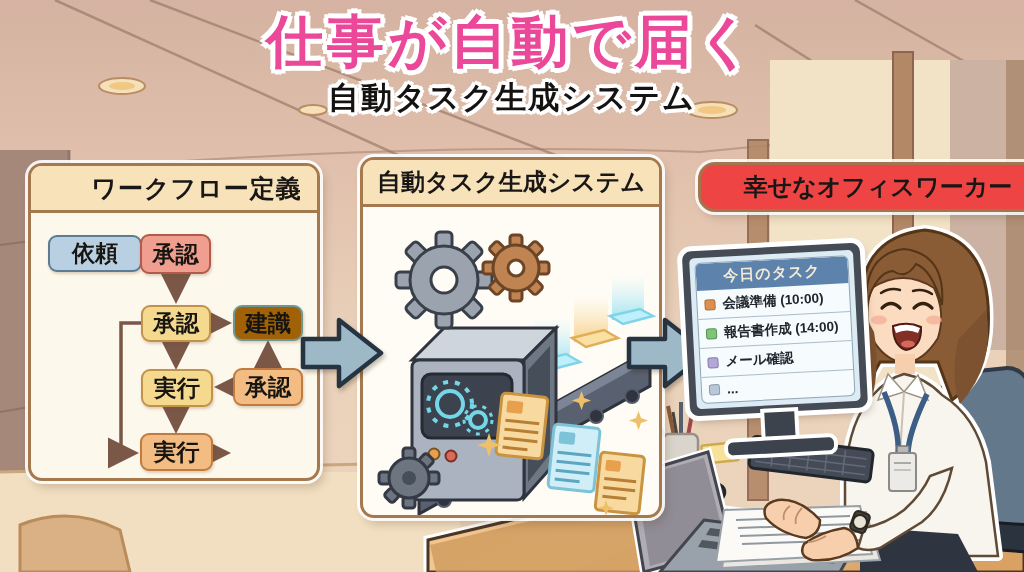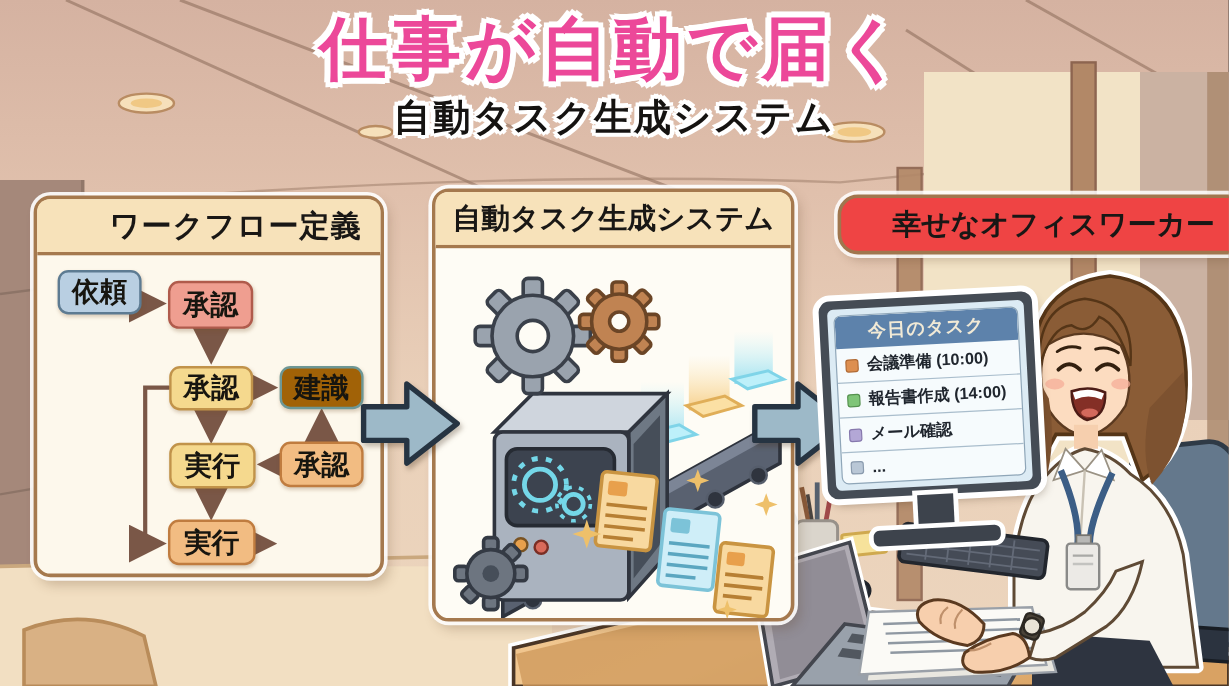--- a/index.html
+++ b/index.html
@@ -277,21 +277,21 @@
           <path d="M145,109 V131"></path>
           <path d="M181,157 H194"></path>
           <path d="M145,177 V197"></path>
           <path d="M200,221 H190"></path>
           <path d="M237,199 V181"></path>
           <path d="M145,242 V261"></path>
           <path d="M183,287 H193"></path>
           <path d="M110,157 H90 V287 H101"></path>
         </g>
       </svg>
-      <div class="fnode n-blue" style="left:17px;top:59px;width:70px;height:37px">依頼</div>
+      <div class="fnode n-blue" style="left:17px;top:69px;width:94px;height:37px">依頼</div>
       <div class="fnode n-salmon" style="left:109px;top:68px;width:71px;height:40px">承認</div>
       <div class="fnode n-yellow" style="left:110px;top:139px;width:70px;height:37px">承認</div>
       <div class="fnode n-teal" style="left:202px;top:139px;width:70px;height:36px">建識</div>
       <div class="fnode n-yellow" style="left:110px;top:203px;width:72px;height:38px">実行</div>
       <div class="fnode n-orange" style="left:202px;top:202px;width:70px;height:38px">承認</div>
       <div class="fnode n-orange" style="left:109px;top:267px;width:73px;height:38px">実行</div>
     </div>
   </div>
 
   <div class="abs panel" id="panel-generator">

